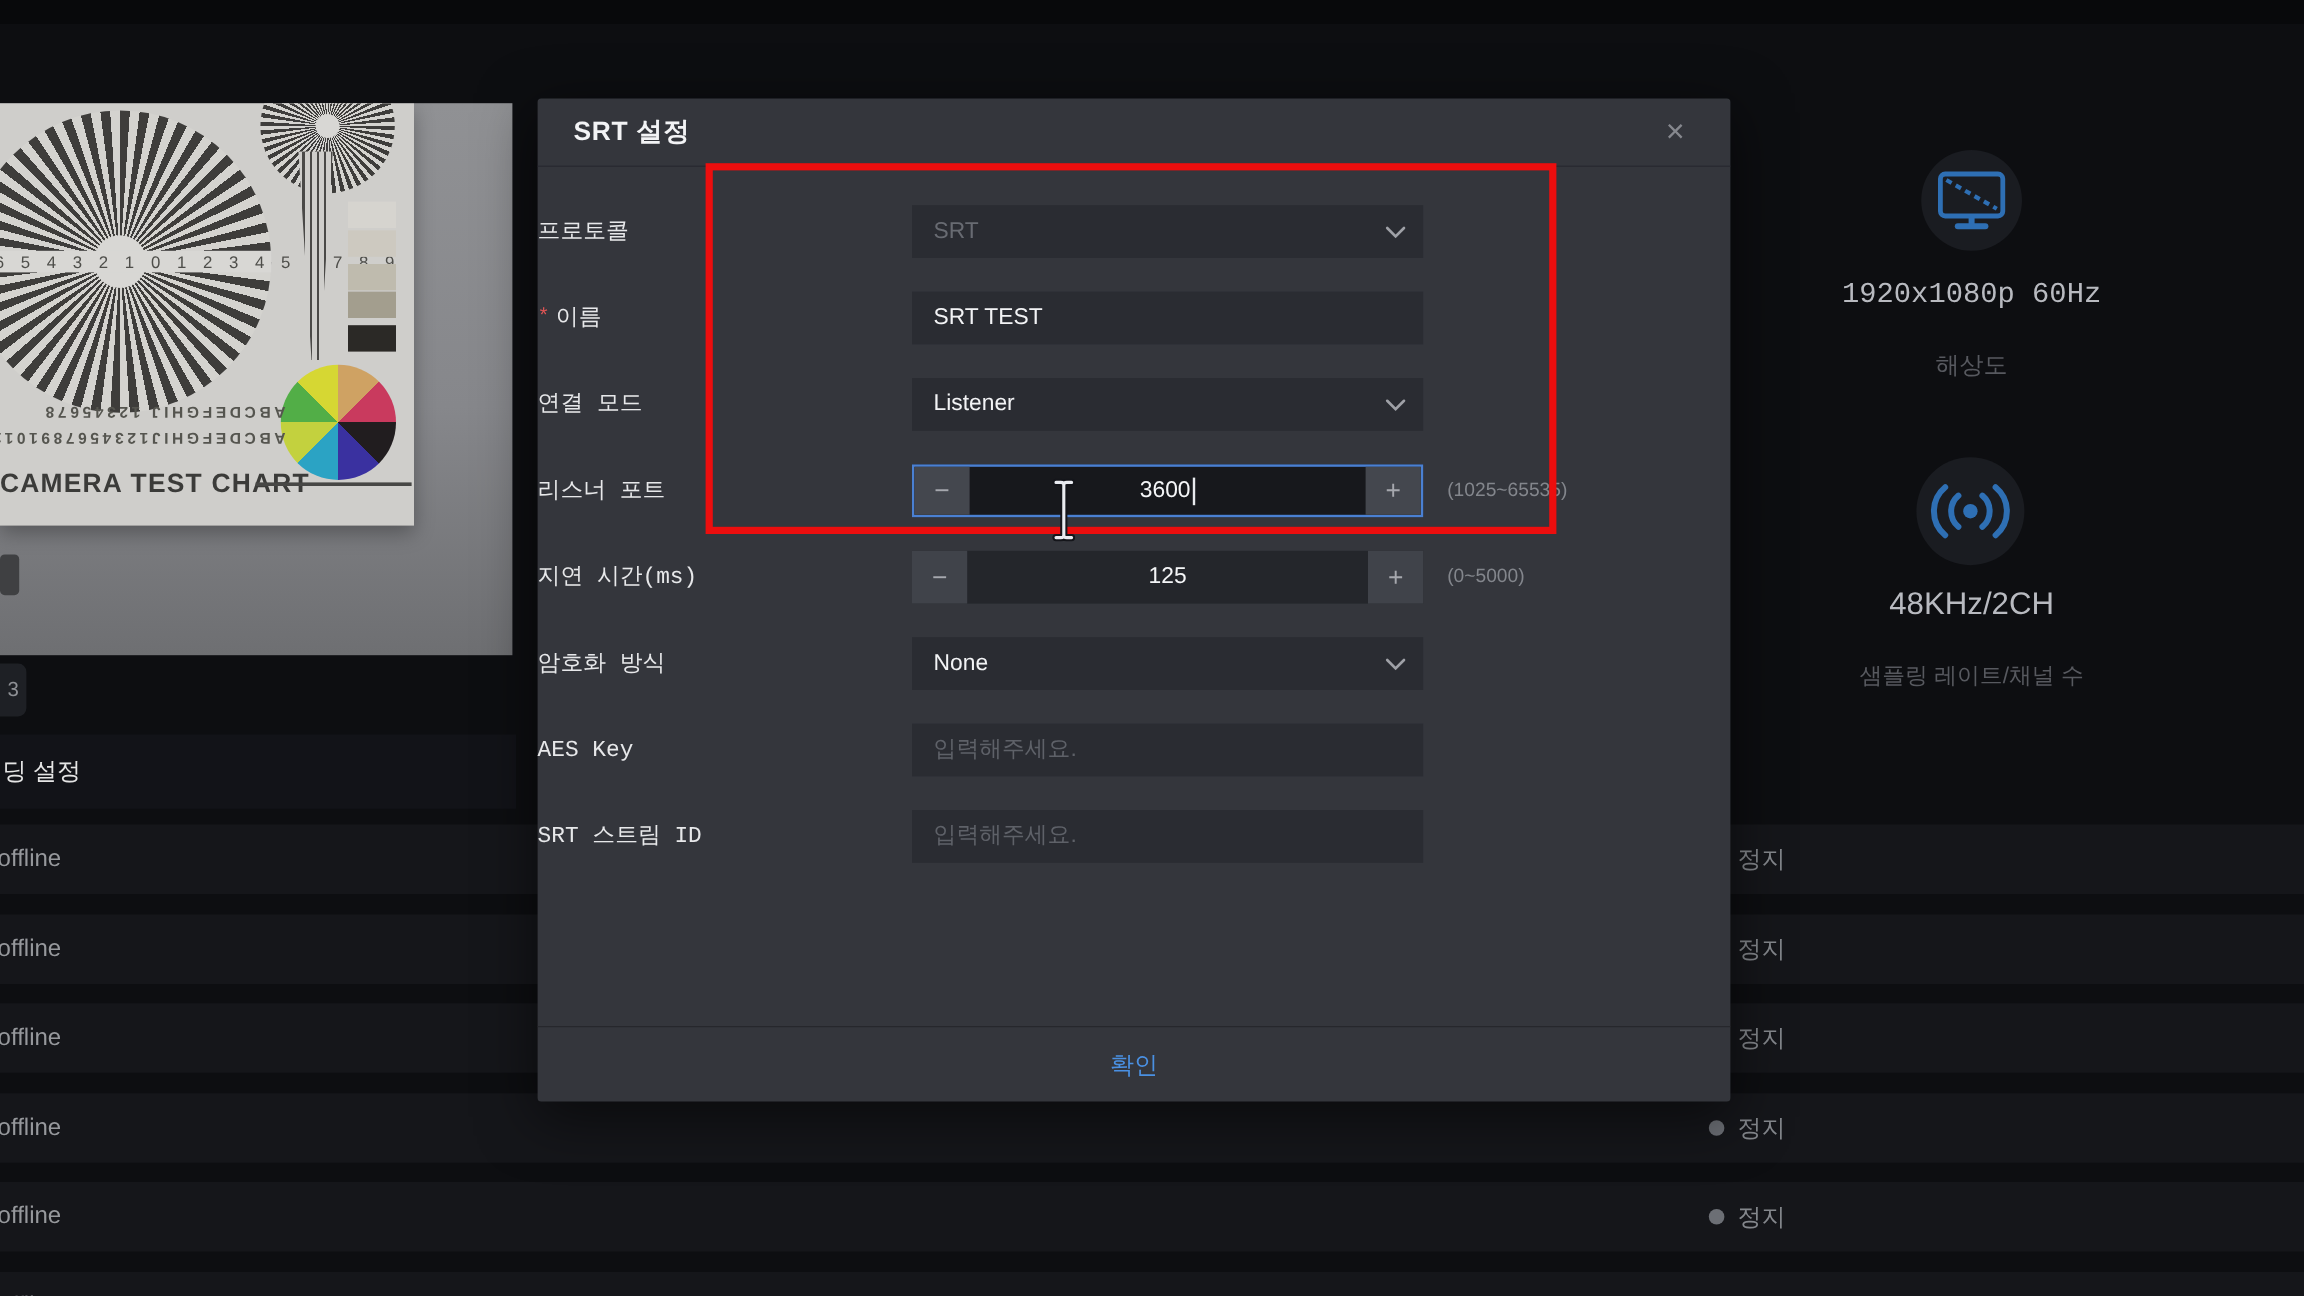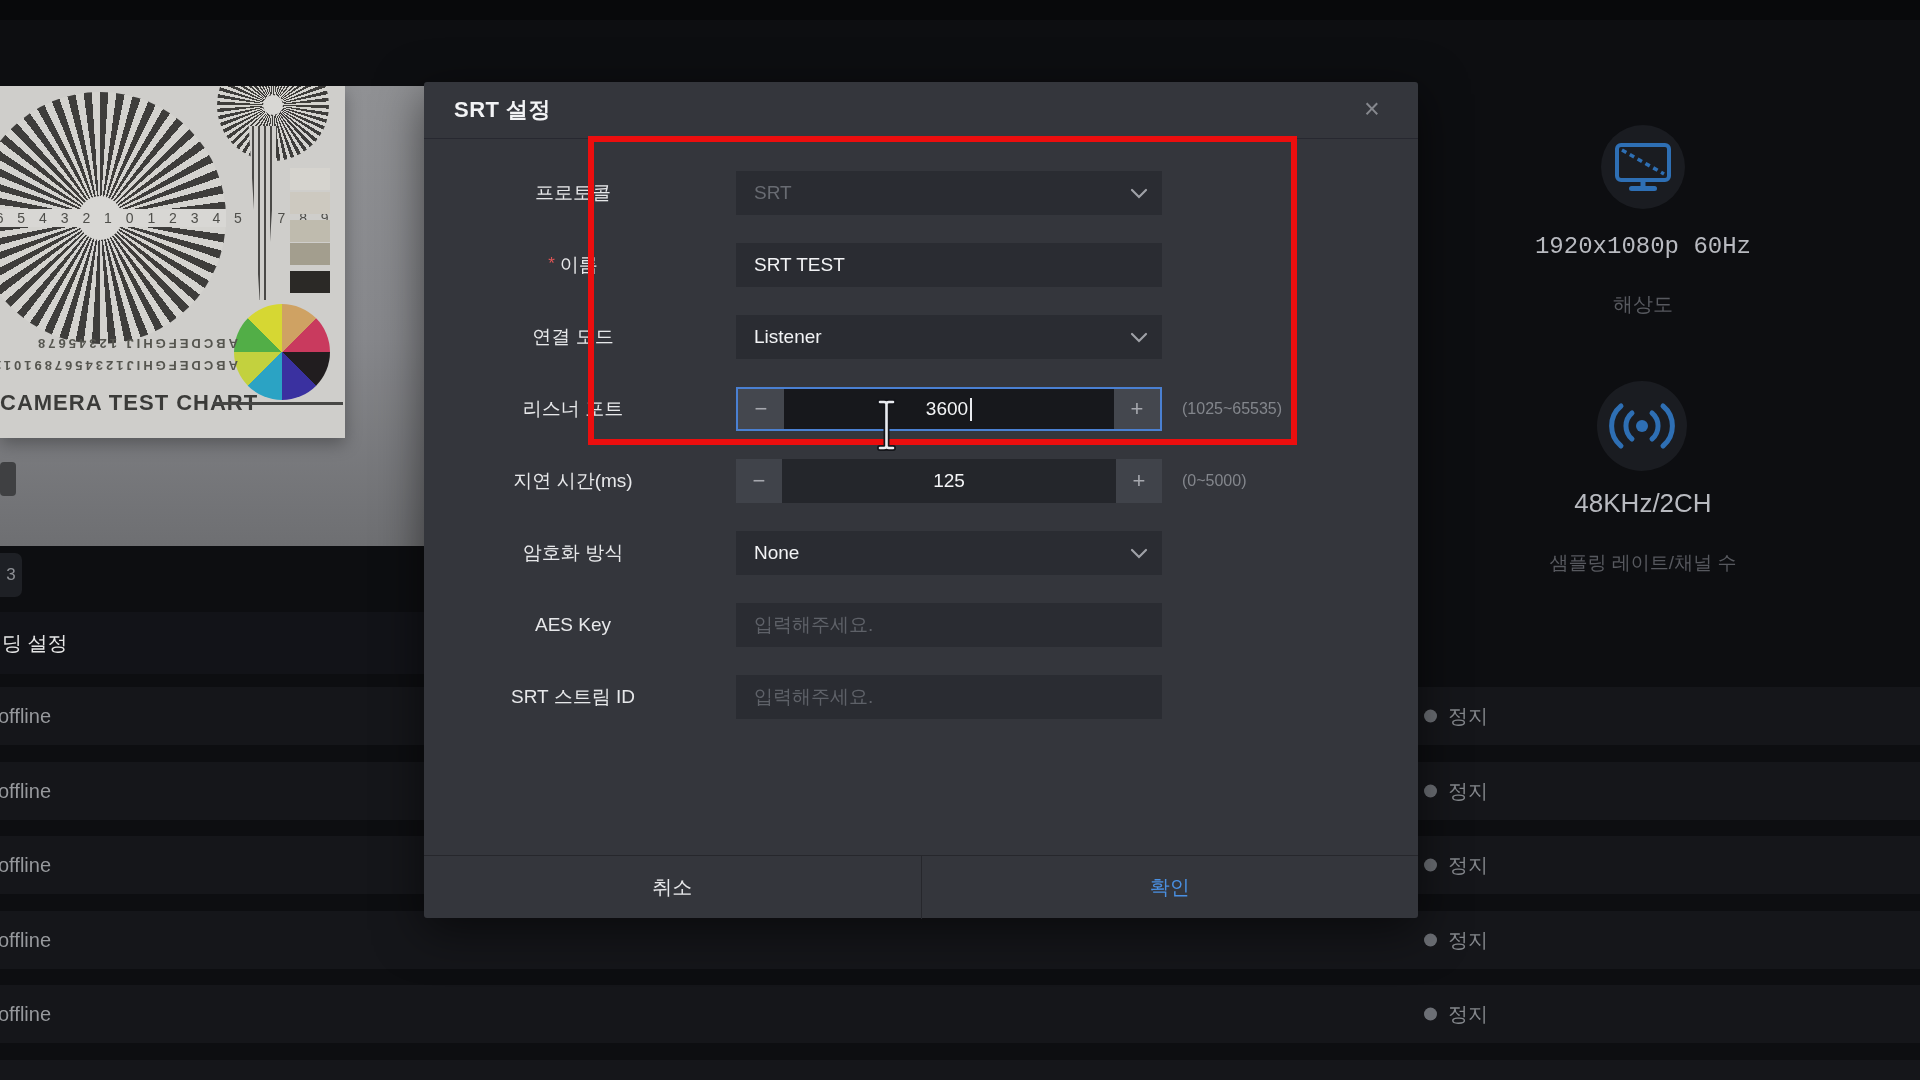--- a/index.html
+++ b/index.html
@@ -83,33 +83,33 @@
   .wall-blob{position:absolute;left:0;top:376px;width:16px;height:34px;background:#3f4042;border-radius:4px;}
 
   
   .icon-circle{position:absolute;border-radius:50%;background:#1a1c21;display:flex;align-items:center;justify-content:center;}
   .panel-text{position:absolute;left:1433px;width:420px;text-align:center;white-space:nowrap;}
   .panel-value{color:#b8bac0;}
   .panel-label{color:#57595f;}
 
   
   .modal{
-    left:424px;top:82px;width:994px;height:836px;background:#34363c;border-radius:3px;
+    left:448px;top:82px;width:994px;height:836px;background:#34363c;border-radius:3px;
     box-shadow:0 12px 48px rgba(0,0,0,0.55);
   }
   .modal-header{position:absolute;left:0;top:0;width:994px;height:56px;border-bottom:1px solid #272830;}
   .modal-title{position:absolute;left:30px;top:0;line-height:56px;color:#f2f3f5;font-size:22px;font-weight:bold;letter-spacing:0.5px;}
   .modal-close{
     position:absolute;right:26px;top:0;width:40px;height:56px;line-height:54px;text-align:center;
     color:#86888e;font-size:27px;cursor:pointer;
   }
   .form-row{position:absolute;left:0;width:994px;height:44px;}
   .form-label{
-    position:absolute;left:0;top:0;width:298px;height:44px;line-height:44px;text-align:center;
-    color:#e7e8ea;font-size:19px;white-space:nowrap;
+    position:absolute;left:0;top:0;width:298px;height:44px;line-height:44px;text-align:left;
+    color:#e7e8ea;font-size:19px;white-space:nowrap;font-family:Liberation Mono, monospace;
   }
   .req{color:#e05555;font-size:17px;margin-right:5px;position:relative;top:-2px;}
   .field{position:absolute;left:312px;top:0;width:426px;height:44px;background:#2a2c32;box-sizing:border-box;}
   .field .val{position:absolute;left:18px;top:0;line-height:44px;font-size:19px;color:#f2f3f5;white-space:nowrap;}
   .field .val.disabled{color:#686b72;}
   .field .val.placeholder{color:#5e6168;}
   .field .chev{position:absolute;right:14px;top:17px;}
   .stepper{position:absolute;left:312px;top:0;width:426px;height:44px;display:flex;box-sizing:border-box;background:#24262b;}
   .stepper .sbtn{
     width:46px;height:100%;background:#40434a;color:#a6a8ae;font-size:22px;
@@ -303,21 +303,20 @@
         </div>
       </div>
       <div class="form-row" style="top: 593px;">
         <div class="form-label">SRT 스트림 ID</div>
         <div class="field">
           <span class="val placeholder">입력해주세요.</span>
         </div>
       </div>
     </div>
   <div class="modal-footer">
-    <div class="footer-btn cancel">취소</div>
     <div class="footer-btn confirm">확인</div>
   </div>
 </div>
 
 <div class="abs red-rect"></div>
 
 <svg class="abs ibeam" width="20" height="54" viewBox="0 0 20 54">
   <g stroke="#14151a" stroke-width="6" fill="none" stroke-linecap="round">
     <path d="M4 4 h4 c2 0 2.5 1 2.5 2 c0 -1 0.5 -2 2.5 -2 h4 M10.5 6 v42 M4 50 h4 c2 0 2.5 -1 2.5 -2 c0 1 0.5 2 2.5 2 h4"></path>
   </g>

